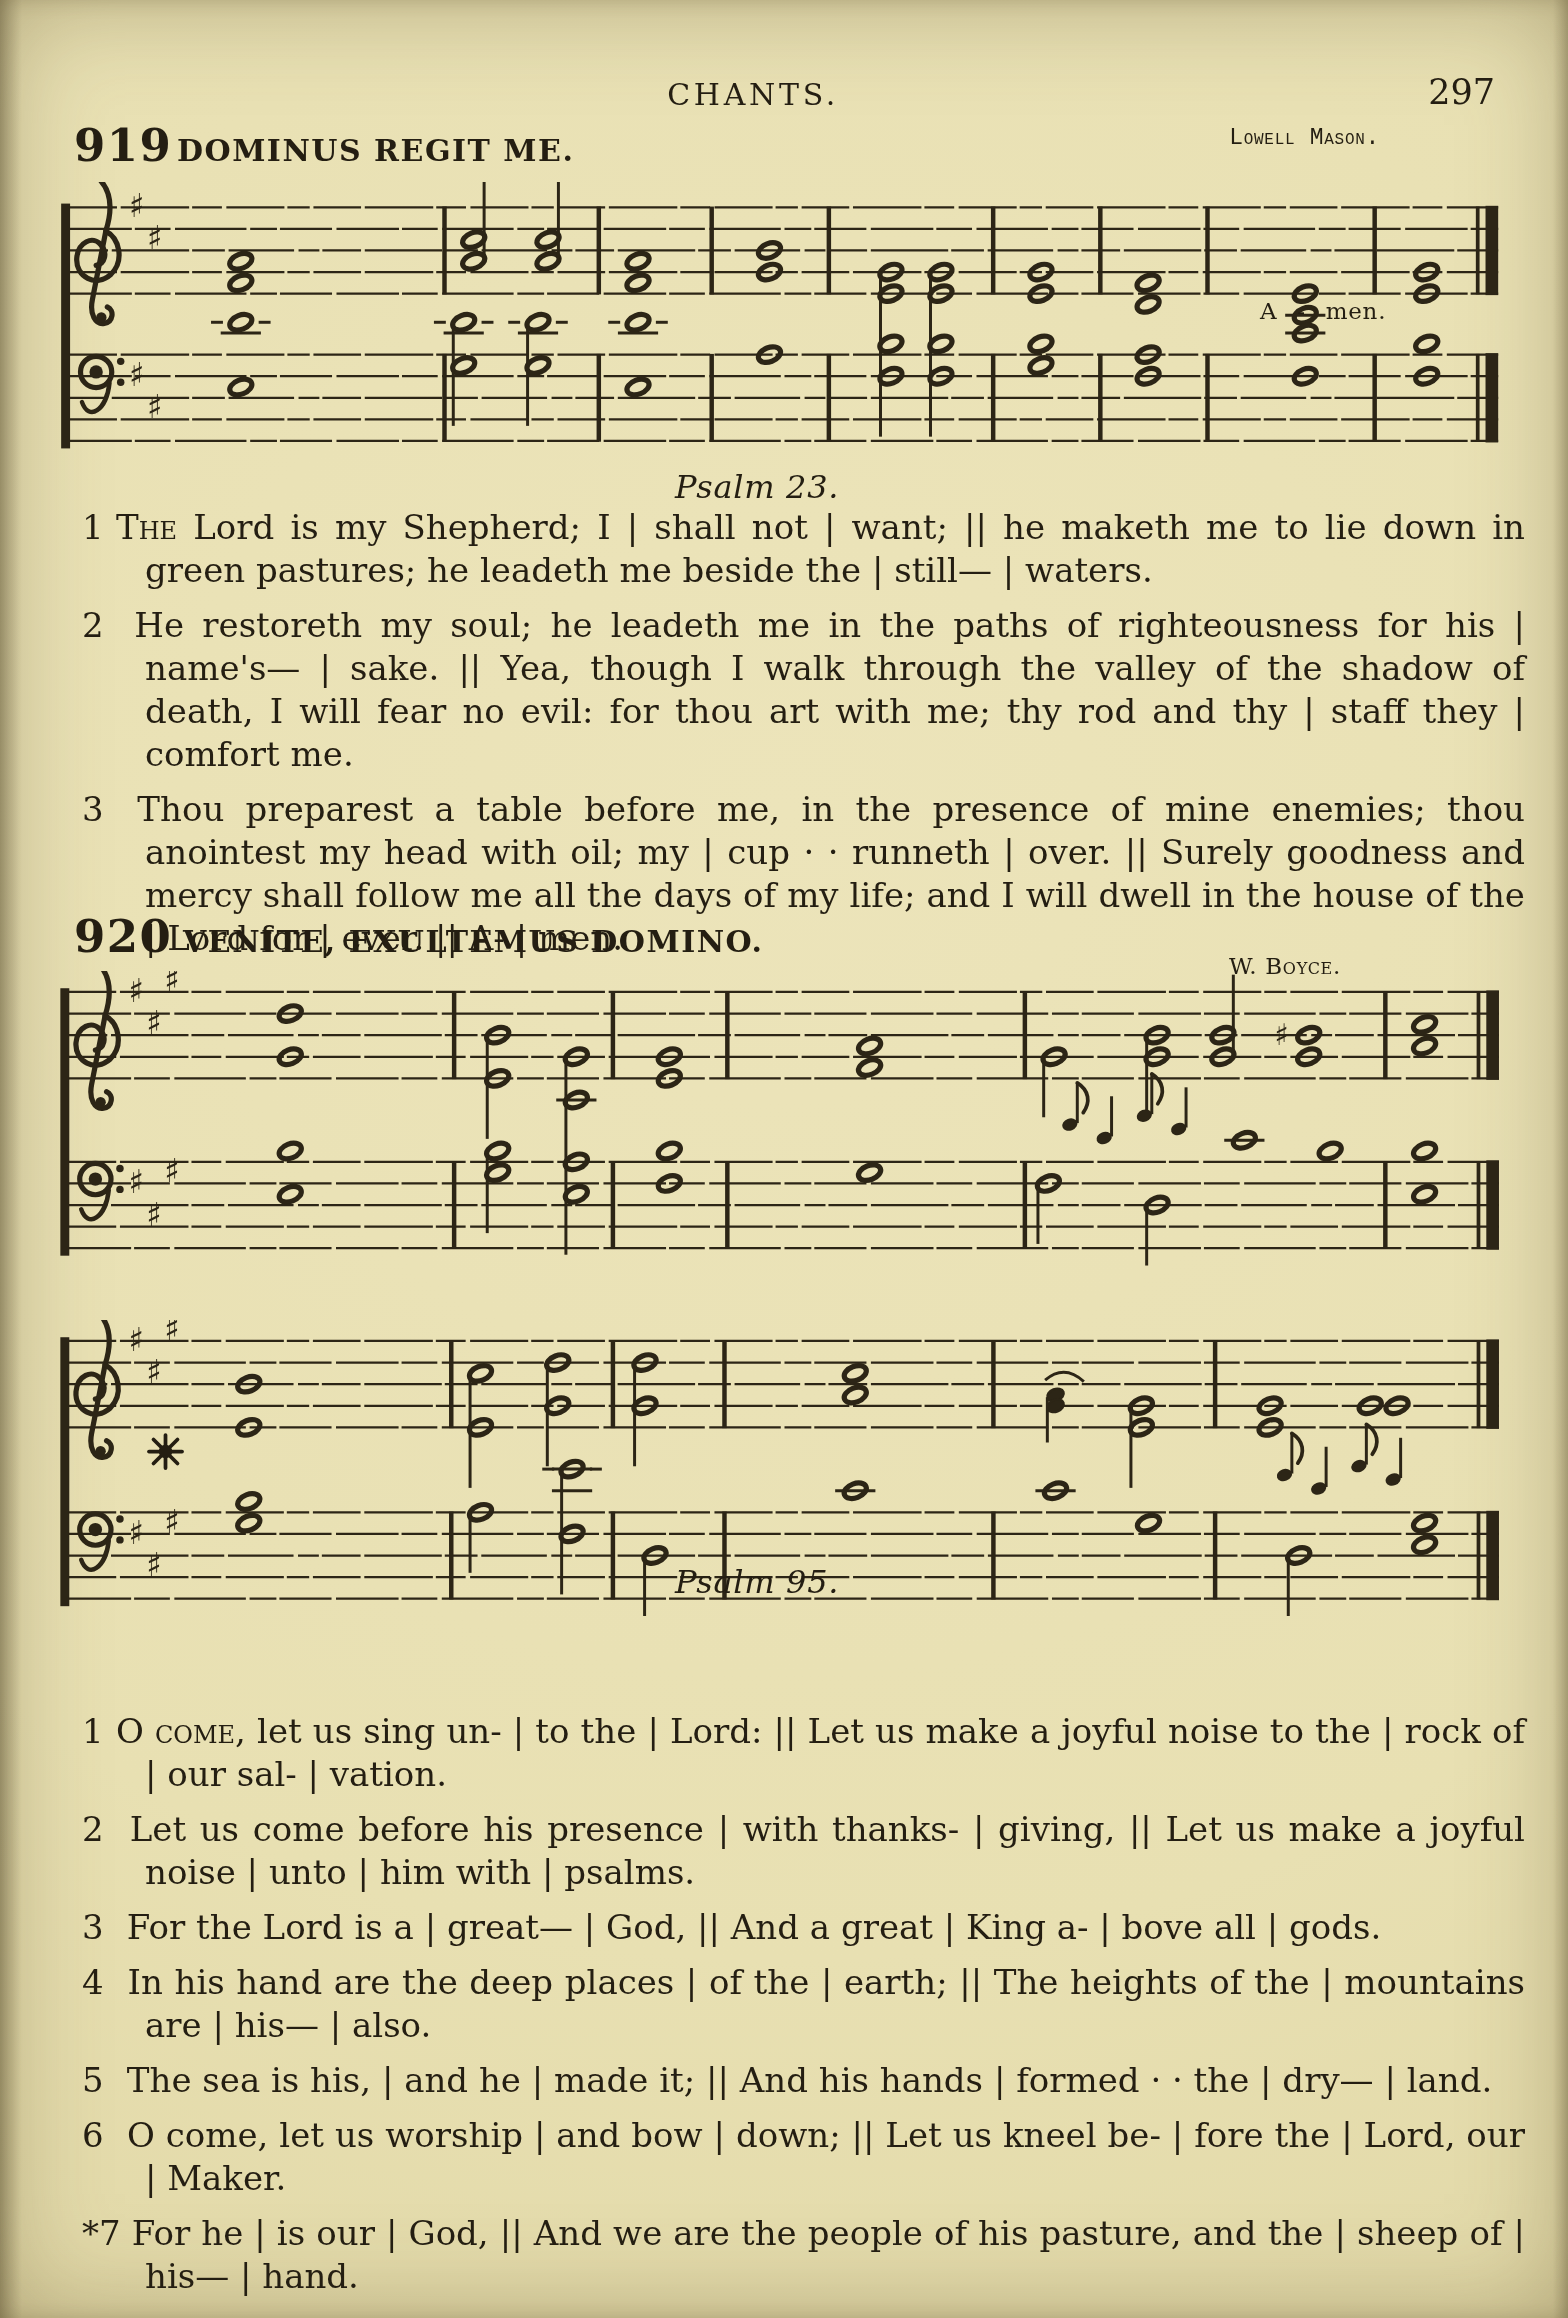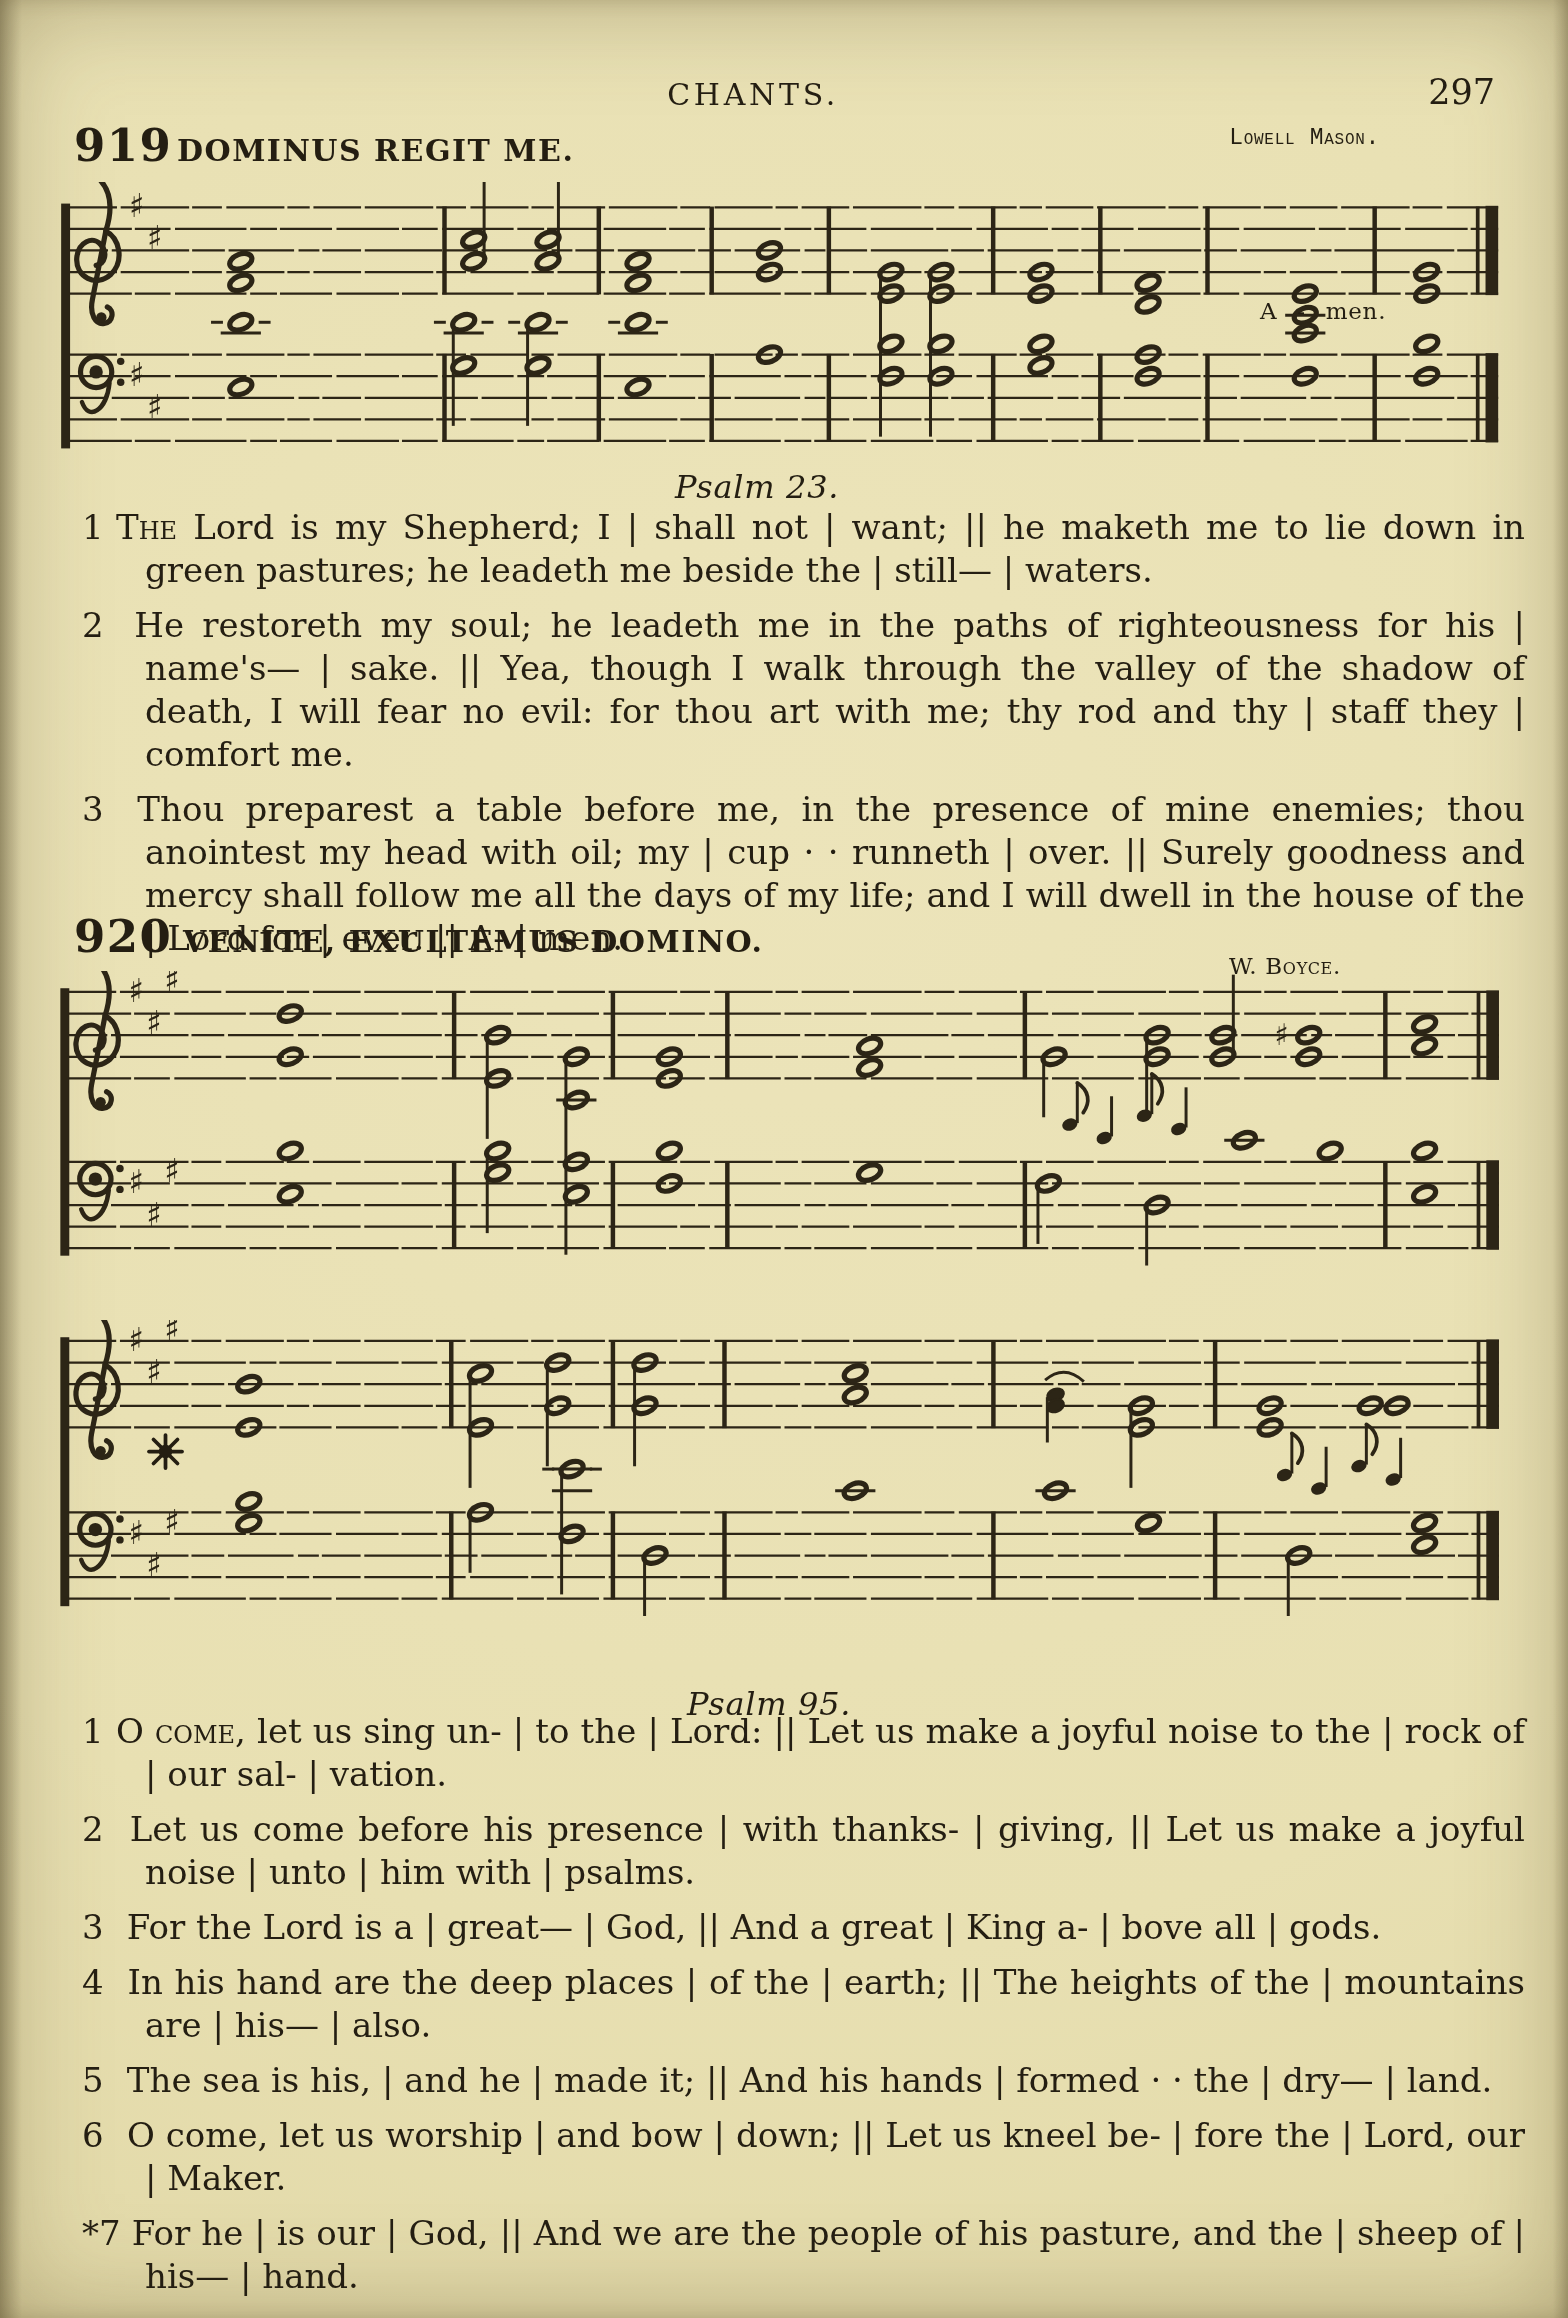--- a/index.html
+++ b/index.html
@@ -391,21 +391,21 @@
         <path d="M 1834 140 C 1850 150 1852 166 1842 180" fill="none" stroke="#2c2516" stroke-width="5" stroke-linecap="round"></path>
         <ellipse cx="1870" cy="214" rx="10.5" ry="8" fill="#2c2516" transform="rotate(-21 1870 214)"></ellipse>
         <line x1="1880" y1="212" x2="1880" y2="158" stroke="#2c2516" stroke-width="4"></line>
         <ellipse cx="1743.2" cy="316" rx="15.5" ry="9.5" fill="none" stroke="#2c2516" stroke-width="7" transform="rotate(-21 1743.2 316)"></ellipse>
         <line x1="1729.2" y1="319" x2="1729.2" y2="397.2" stroke="#2c2516" stroke-width="4"></line>
         <ellipse cx="1912.1599999999999" cy="272.5" rx="15.5" ry="9.5" fill="none" stroke="#2c2516" stroke-width="7" transform="rotate(-21 1912.1599999999999 272.5)"></ellipse>
         <ellipse cx="1912.1599999999999" cy="301.5" rx="15.5" ry="9.5" fill="none" stroke="#2c2516" stroke-width="7" transform="rotate(-21 1912.1599999999999 301.5)"></ellipse>
       </g>
     </svg>
 
-  <div class="psalm-caption" style="top:1685px;margin-left:12px;">Psalm 95.</div>
+  <div class="psalm-caption" style="top:1563px;">Psalm 95.</div>
 
   <div class="verses" style="top:1710px;">
 
       <p class="verse"><span class="vnum">1</span><span class="vsc">O come,</span> <span class="vtext">let us sing un- | to the | Lord: || Let us make a joyful noise to the | rock of | our sal- | vation.</span></p>
 
       <p class="verse"><span class="vnum">2</span> <span class="vtext">Let us come before his presence | with thanks- | giving, || Let us make a joyful noise | unto | him with | psalms.</span></p>
 
       <p class="verse"><span class="vnum">3</span> <span class="vtext">For the Lord is a | great— | God, || And a great | King a- | bove all | gods.</span></p>
 
       <p class="verse"><span class="vnum">4</span> <span class="vtext">In his hand are the deep places | of the | earth; || The heights of the | mountains are | his— | also.</span></p>

